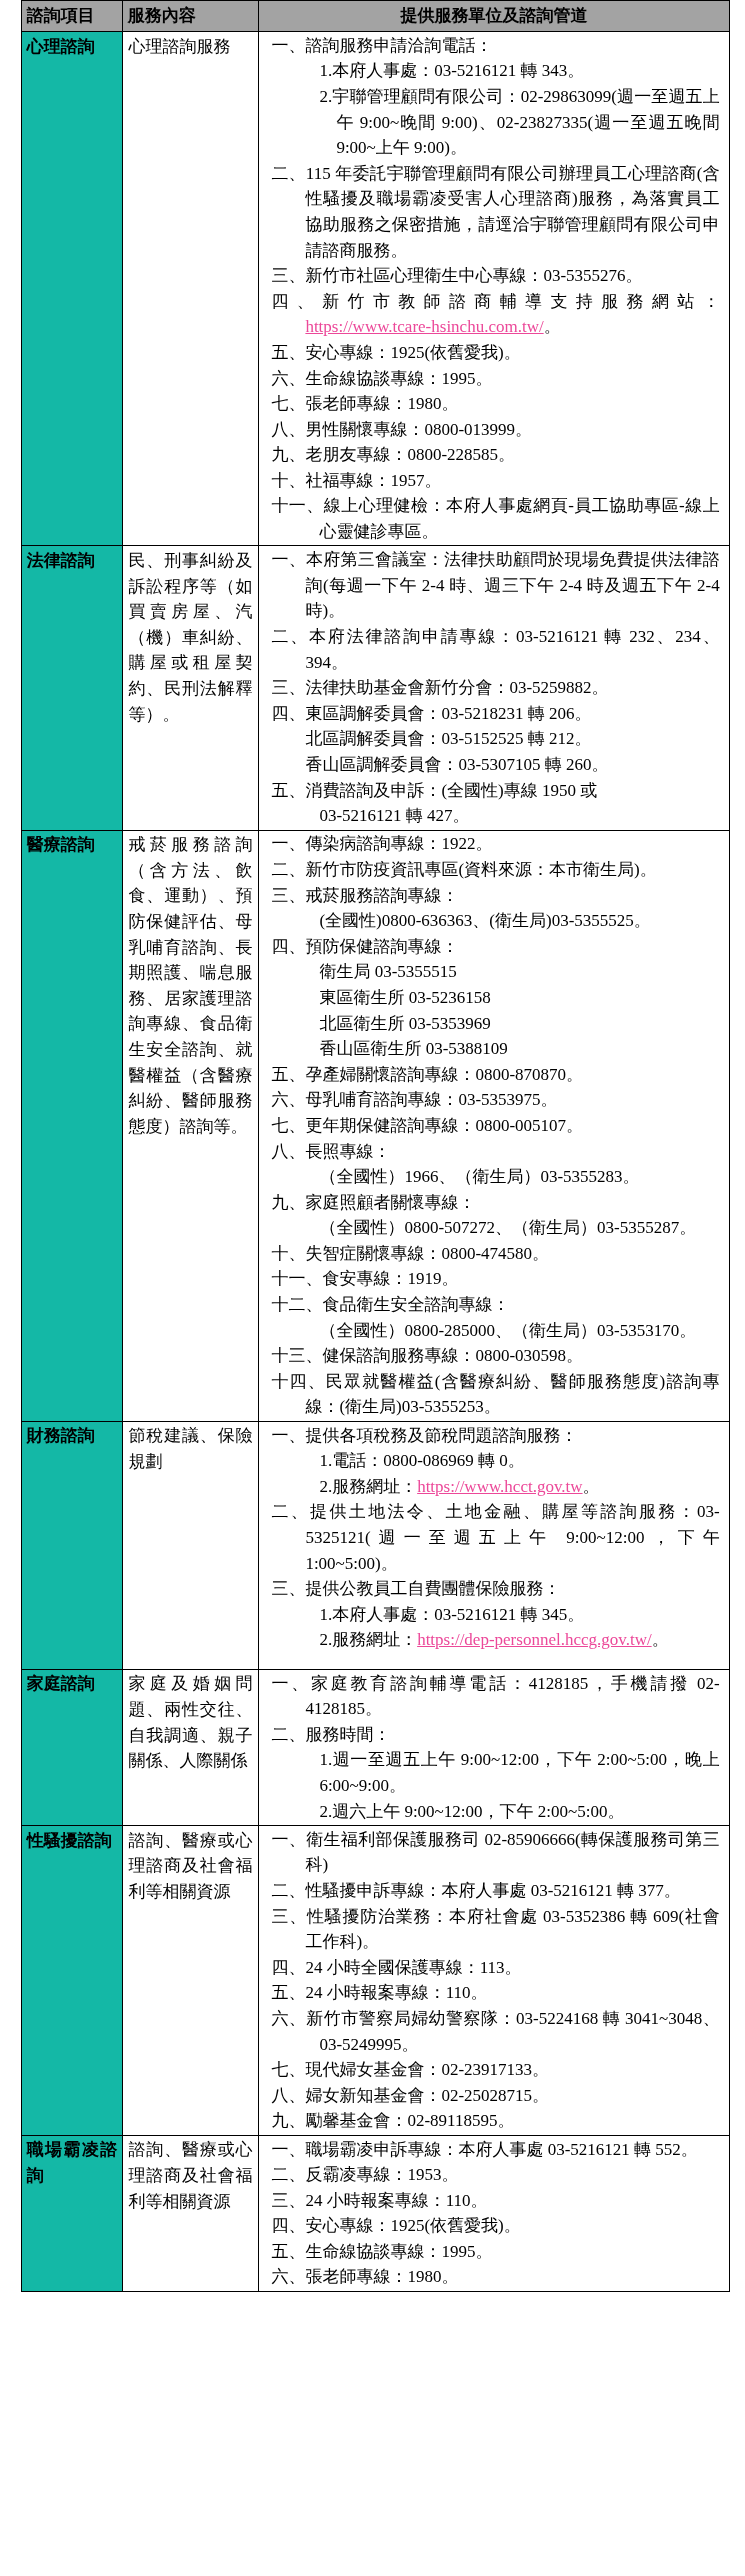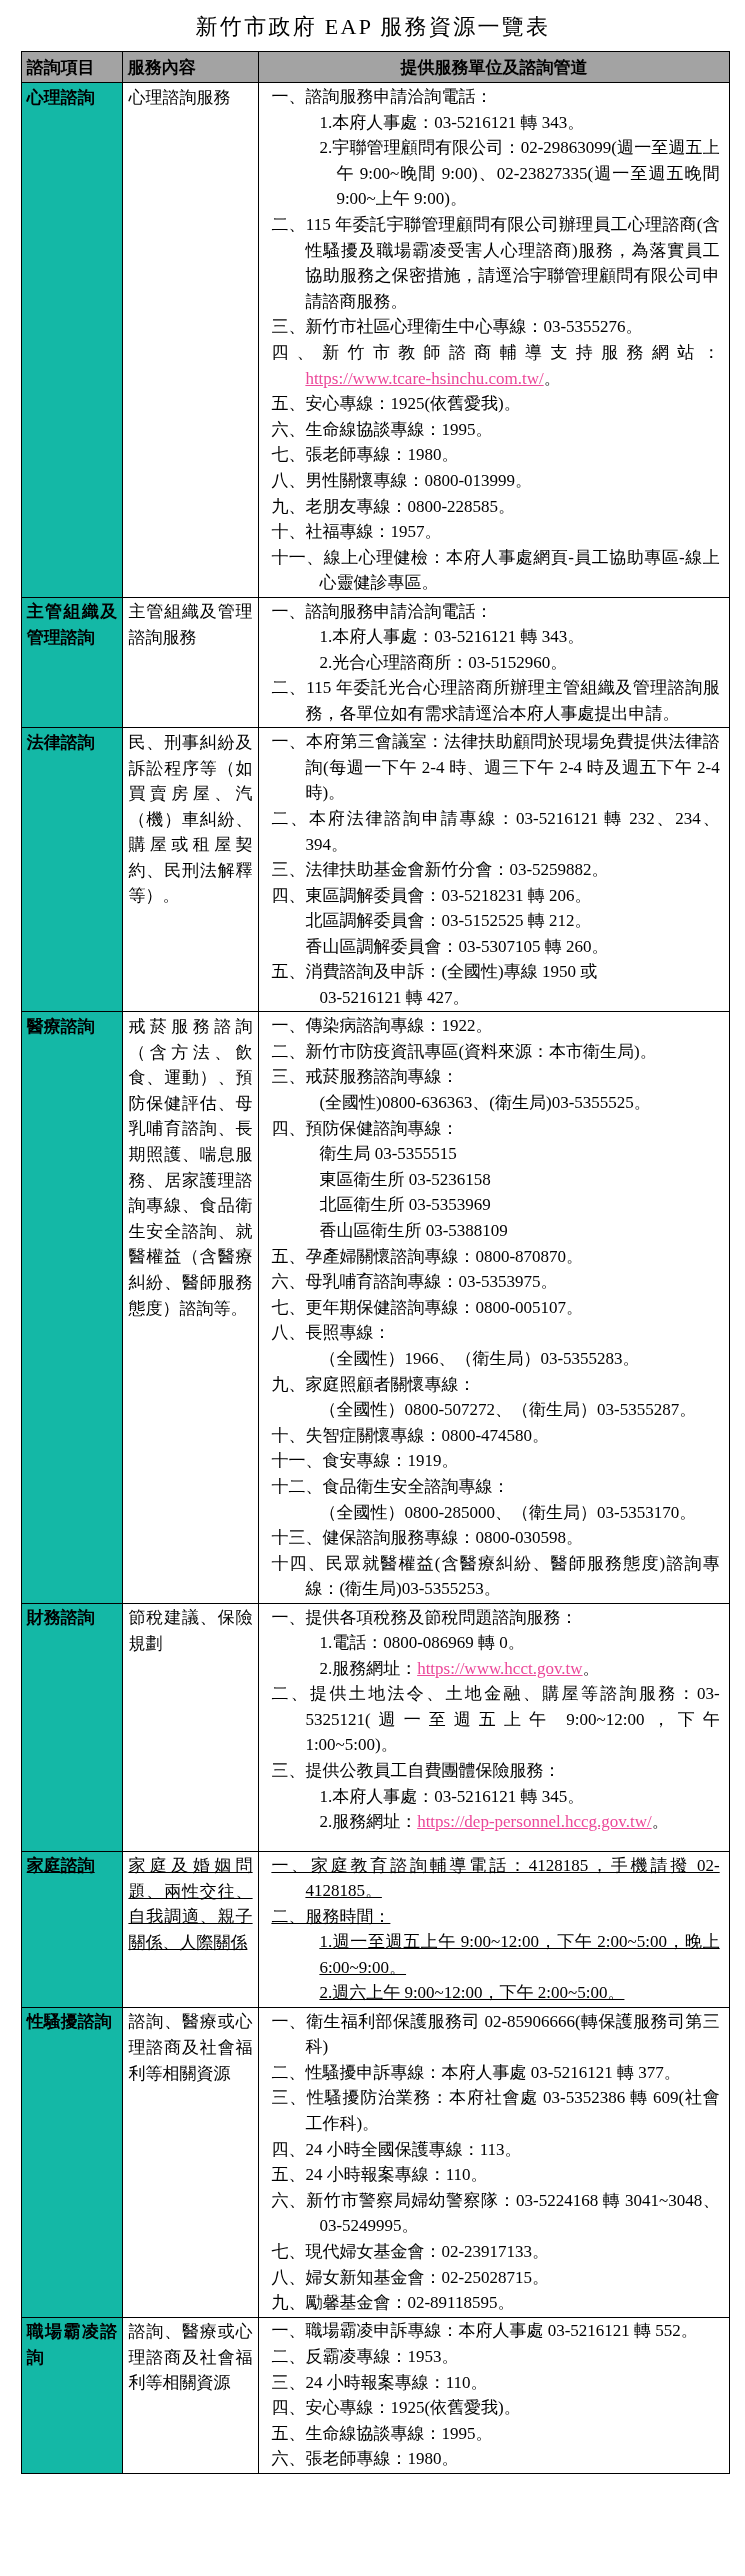--- a/index.html
+++ b/index.html
@@ -62,21 +62,20 @@
   .link{
     color:#ec4899;
     text-decoration:underline;
     cursor:pointer;
   }
 </style>
 </head>
 <body>
 
 <div class="page">
-  <div class="doc-title">新竹市政府 EAP 服務資源一覽表</div>
 
   <table class="eap">
     <colgroup>
       <col style="width:101px">
       <col style="width:136px">
       <col style="width:471px">
     </colgroup>
     <thead>
       <tr>
         <th class="h1">諮詢項目</th>
@@ -102,31 +101,20 @@
             <div class="line i0 jl">四、新竹市教師諮商輔導支持服務網站：</div>
             <div class="line i1"><span class="link">https://www.tcare-hsinchu.com.tw/</span><span>。</span></div>
             <div class="line i0">五、安心專線：1925(依舊愛我)。</div>
             <div class="line i0">六、生命線協談專線：1995。</div>
             <div class="line i0">七、張老師專線：1980。</div>
             <div class="line i0">八、男性關懷專線：0800-013999。</div>
             <div class="line i0">九、老朋友專線：0800-228585。</div>
             <div class="line i0">十、社福專線：1957。</div>
             <div class="line i0 jl">十一、線上心理健檢：本府人事處網頁-員工協助專區-線上</div>
             <div class="line i2">心靈健診專區。</div>
-          </td>
-        </tr>
-        <tr style="height: 129px;">
-          <td class="c1">主管組織及管理諮詢</td>
-          <td class="c2">主管組織及管理諮詢服務</td>
-          <td class="c3">
-            <div class="line i0">一、諮詢服務申請洽詢電話：</div>
-            <div class="line i2">1.本府人事處：03-5216121 轉 343。</div>
-            <div class="line i2">2.光合心理諮商所：03-5152960。</div>
-            <div class="line i0 jl">二、115 年委託光合心理諮商所辦理主管組織及管理諮詢服</div>
-            <div class="line i1">務，各單位如有需求請逕洽本府人事處提出申請。</div>
           </td>
         </tr>
         <tr style="height: 282px;">
           <td class="c1">法律諮詢</td>
           <td class="c2">民、刑事糾紛及訴訟程序等（如買賣房屋、汽（機）車糾紛、購屋或租屋契約、民刑法解釋等）。</td>
           <td class="c3">
             <div class="line i0 jl">一、本府第三會議室：法律扶助顧問於現場免費提供法律諮</div>
             <div class="line i1 jl">詢(每週一下午 2-4 時、週三下午 2-4 時及週五下午 2-4</div>
             <div class="line i1">時)。</div>
             <div class="line i0 jl">二、本府法律諮詢申請專線：03-5216121 轉 232、234、</div>
@@ -176,21 +164,21 @@
             <div class="line i2">1.電話：0800-086969 轉 0。</div>
             <div class="line i2"><span>2.服務網址：</span><span class="link">https://www.hcct.gov.tw</span><span>。</span></div>
             <div class="line i0 jl">二、提供土地法令、土地金融、購屋等諮詢服務：03-</div>
             <div class="line i1 jl">5325121(週一至週五上午 9:00~12:00，下午</div>
             <div class="line i1">1:00~5:00)。</div>
             <div class="line i0">三、提供公教員工自費團體保險服務：</div>
             <div class="line i2">1.本府人事處：03-5216121 轉 345。</div>
             <div class="line i2"><span>2.服務網址：</span><span class="link">https://dep-personnel.hccg.gov.tw/</span><span>。</span></div>
           </td>
         </tr>
-        <tr style="height: 154px; text-decoration: underline;">
+        <tr style="height: 154px;">
           <td class="c1">家庭諮詢</td>
           <td class="c2">家庭及婚姻問題、兩性交往、自我調適、親子關係、人際關係</td>
           <td class="c3">
             <div class="line i0 jl">一、家庭教育諮詢輔導電話：4128185，手機請撥 02-</div>
             <div class="line i1">4128185。</div>
             <div class="line i0">二、服務時間：</div>
             <div class="line i2 jl">1.週一至週五上午 9:00~12:00，下午 2:00~5:00，晚上</div>
             <div class="line i2">6:00~9:00。</div>
             <div class="line i2">2.週六上午 9:00~12:00，下午 2:00~5:00。</div>
           </td>

